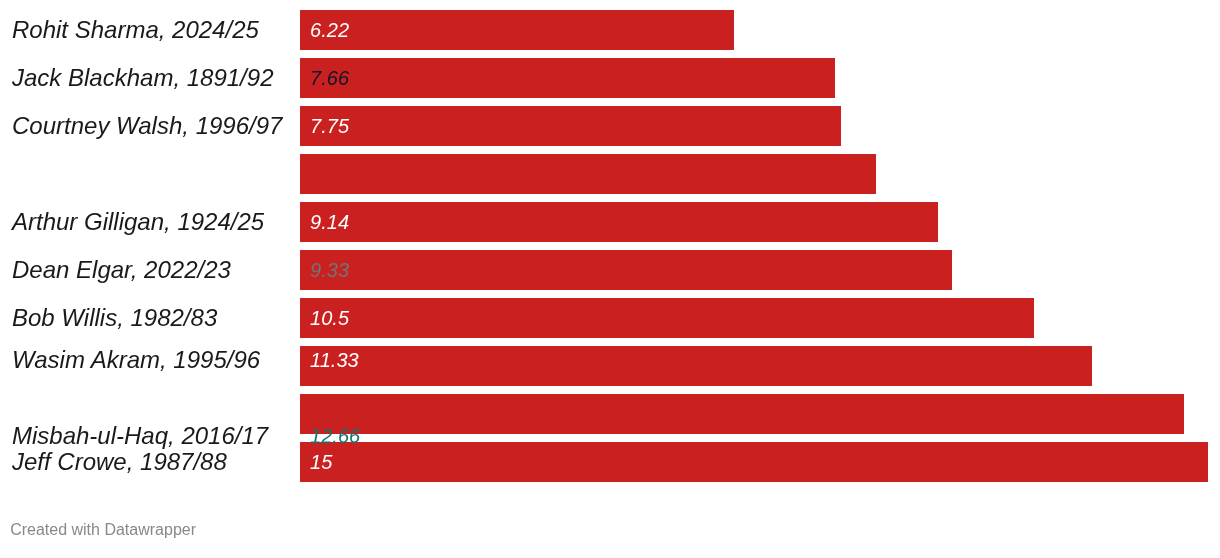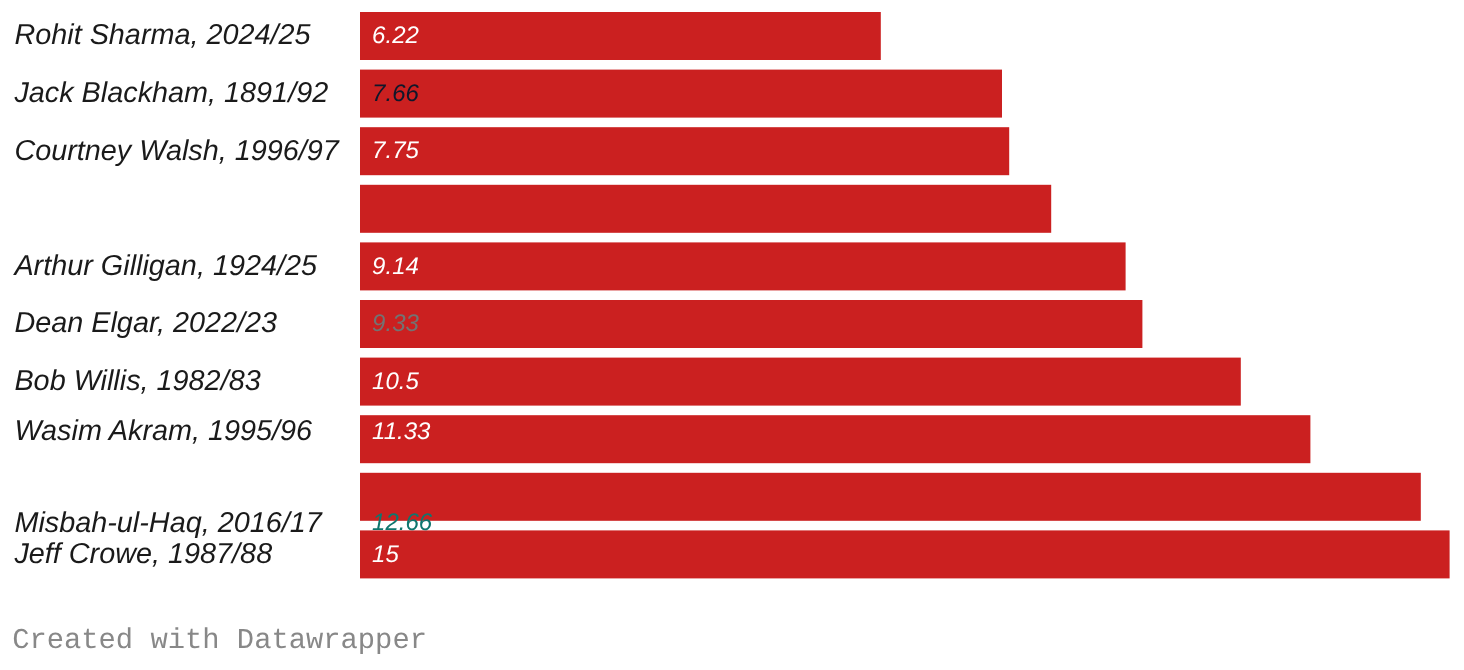--- a/index.html
+++ b/index.html
@@ -10,22 +10,22 @@
     -webkit-font-smoothing:antialiased;
   }
   .chart-wrap{position:relative;width:1220px;height:558px;background:#ffffff;overflow:hidden;}
   .bars-layer{position:absolute;left:0;top:0;display:block;}
   .rows-layer{position:absolute;left:0;top:0;width:1220px;height:558px;}
   .row{position:absolute;left:0;width:984px;height:40px;font-style:italic;}
   .cat-label{position:absolute;left:12px;top:0.4px;height:40px;line-height:40px;
     font-size:24px;color:#1a1a1a;white-space:nowrap;}
   .val-label{position:absolute;left:310.1px;top:0.4px;height:40px;line-height:40px;
     font-size:20px;color:#ffffff;white-space:nowrap;}
-  .credit{position:absolute;left:10.15px;top:521.0px;font-size:24px;color:#888888;
-    white-space:nowrap;font-family:Liberation Mono, monospace;}
+  .credit{position:absolute;left:10.15px;top:521.0px;font-size:16px;color:#888888;
+    white-space:nowrap;}
 </style>
 </head>
 <body>
 
 <div class="chart-wrap" style="background: rgb(255, 255, 255);">
 
   <svg class="bars-layer" id="bars-svg" width="1220" height="558">
       <rect class="bar" x="300" y="10" width="434" height="40" fill="#cb2020"></rect>
       <rect class="bar" x="300" y="58" width="535" height="40" fill="#cb2020"></rect>
       <rect class="bar" x="300" y="106" width="541" height="40" fill="#cb2020"></rect>

